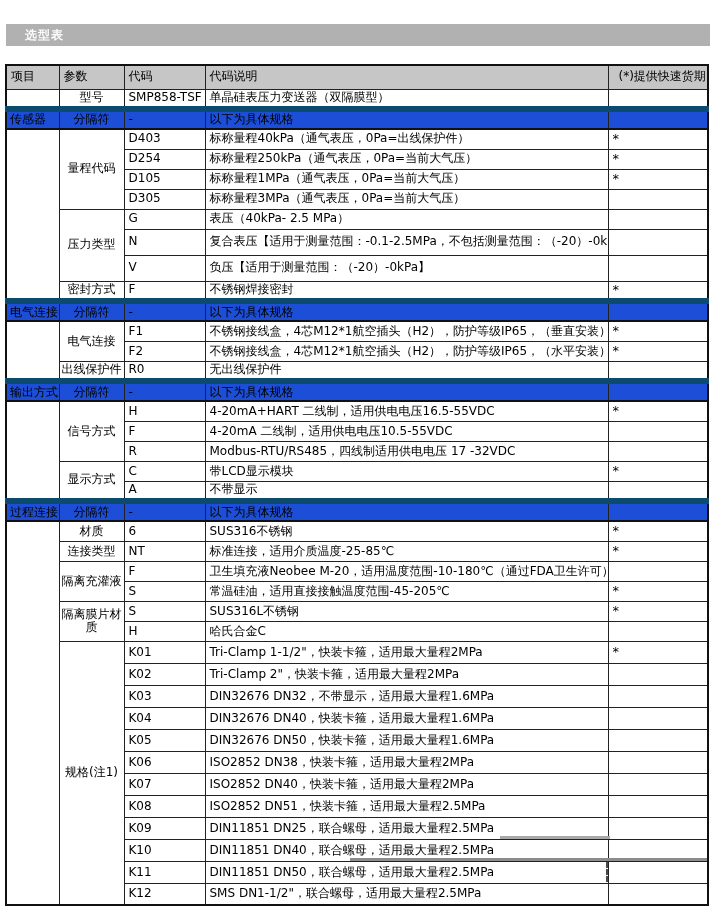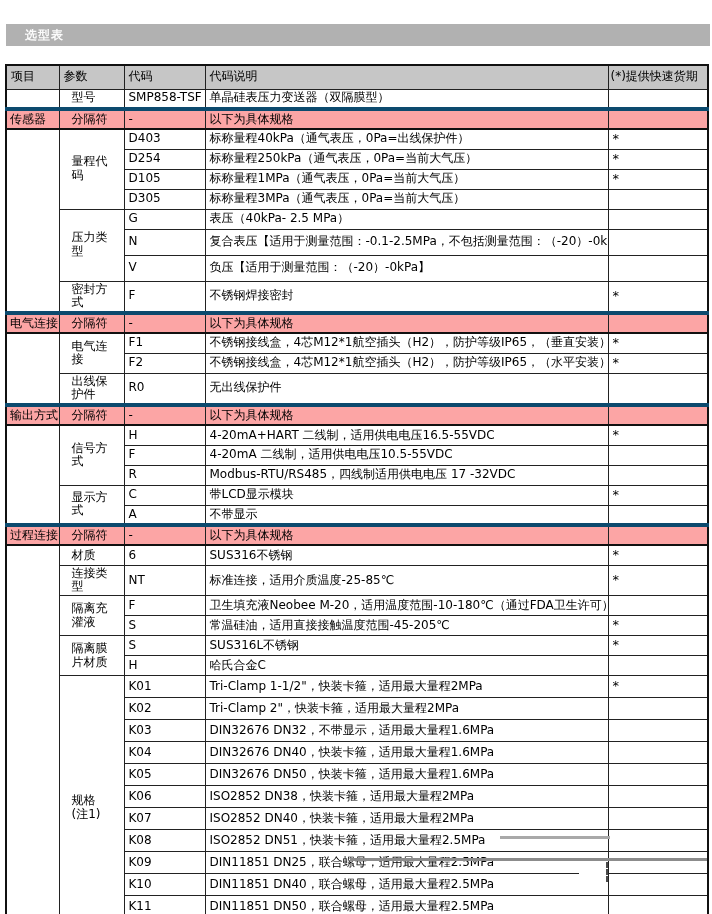--- a/index.html
+++ b/index.html
@@ -26,32 +26,32 @@
     vertical-align:middle;
     overflow:hidden;
     line-height:1.15;
     box-sizing:border-box;
   }
   .sel-table{border:2px solid #111;}
   .sel-table thead tr{height:24px;}
   .sel-table th{
     background:#c6c6c6;font-weight:normal;text-align:left;margin-top:6px;
   }
-  .sel-table th.c-fast{padding-left:2px;padding-right:1px;}
+  .sel-table th.c-fast{padding-left:10px;padding-right:1px;}
   tr.std{height:20px;}
   tr.tall{height:26px;}
   tr.k{height:22px;}
   tr.sep{height:20px;}
   tr.sep td{
-    background:#fca5a5;
-    border-top:4px solid #0c4a6e;
+    background:#1d4ed8;
+    border-top:6px solid #0c4a6e;
     border-bottom:2px solid #111;
   }
   td.c-item{white-space:nowrap;padding:1px 3px;}
-  td.c-param{white-space:normal;padding:1px 12px;word-break:break-all;}
+  td.c-param{white-space:normal;padding:1px 2px;word-break:break-all;text-align:center;}
   td.c-code{white-space:nowrap;}
   td.c-desc{white-space:nowrap;}
   td.c-fast{white-space:nowrap;font-size:13px;padding-left:4px;}
   
   .art{position:absolute;pointer-events:none;}
   .art-bar1{left:500px;top:836px;width:110px;height:3px;background:#a9a9a9;}
   .art-bar2{left:350px;top:858px;width:357px;height:3px;background:#8c8c8c;}
   .art-white{left:579px;top:862px;width:28px;height:21px;background:#ffffff;}
   .art-dash{left:606px;top:862px;width:0;height:20px;border-left:2px dashed #4a4a4a;}
 </style>

